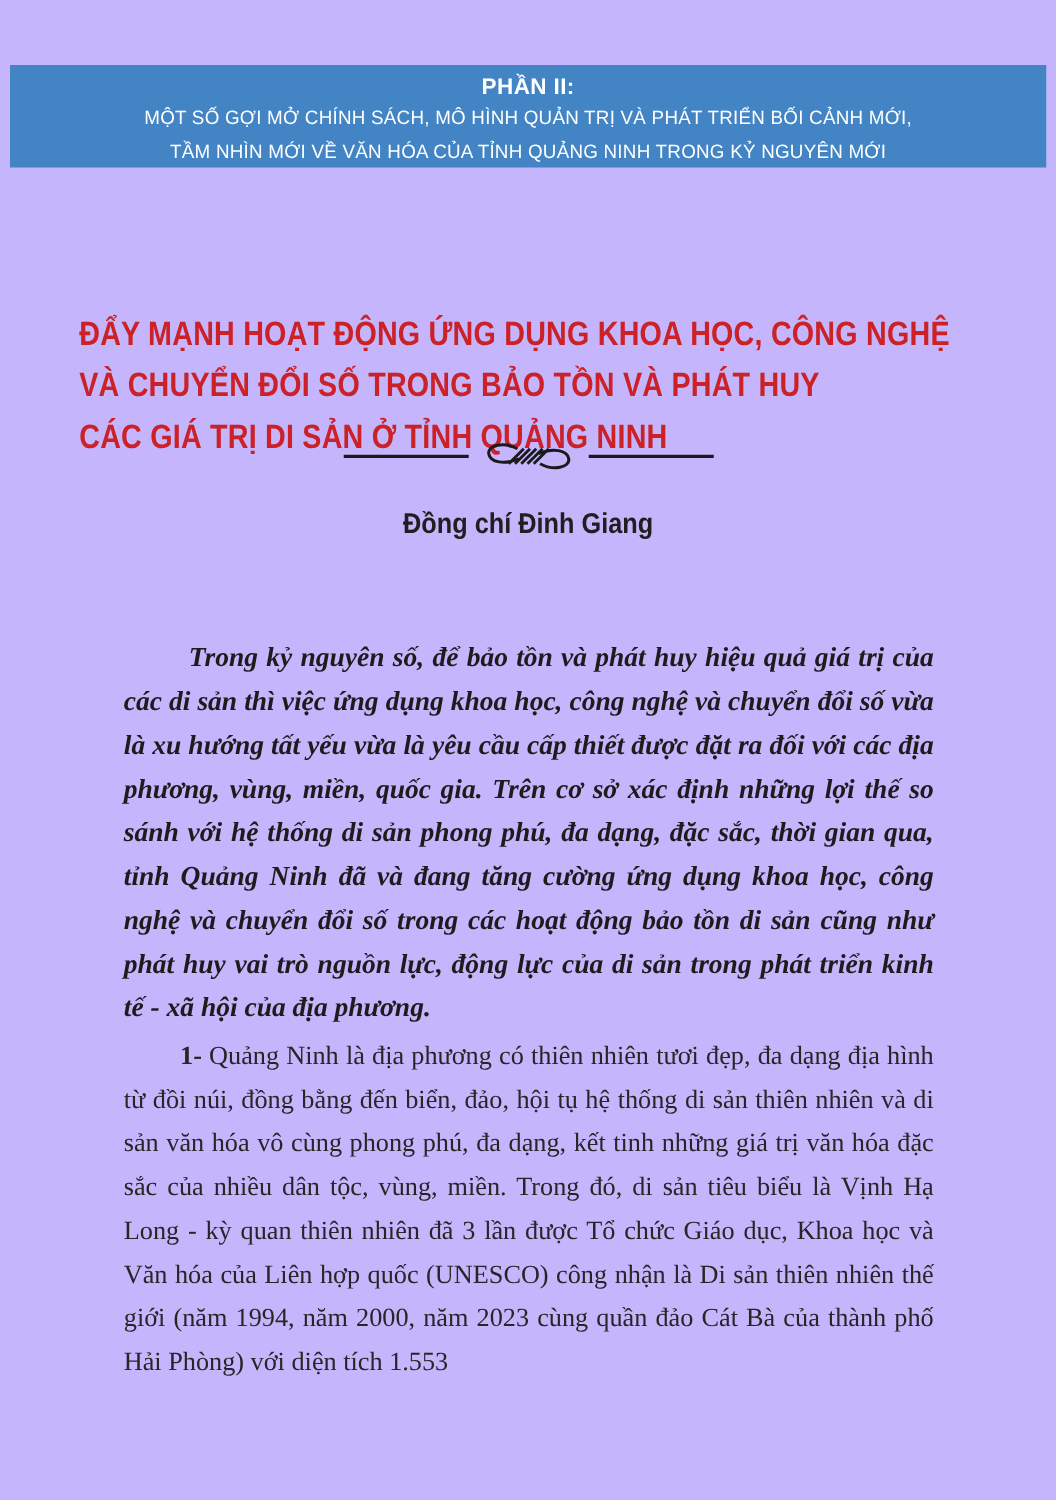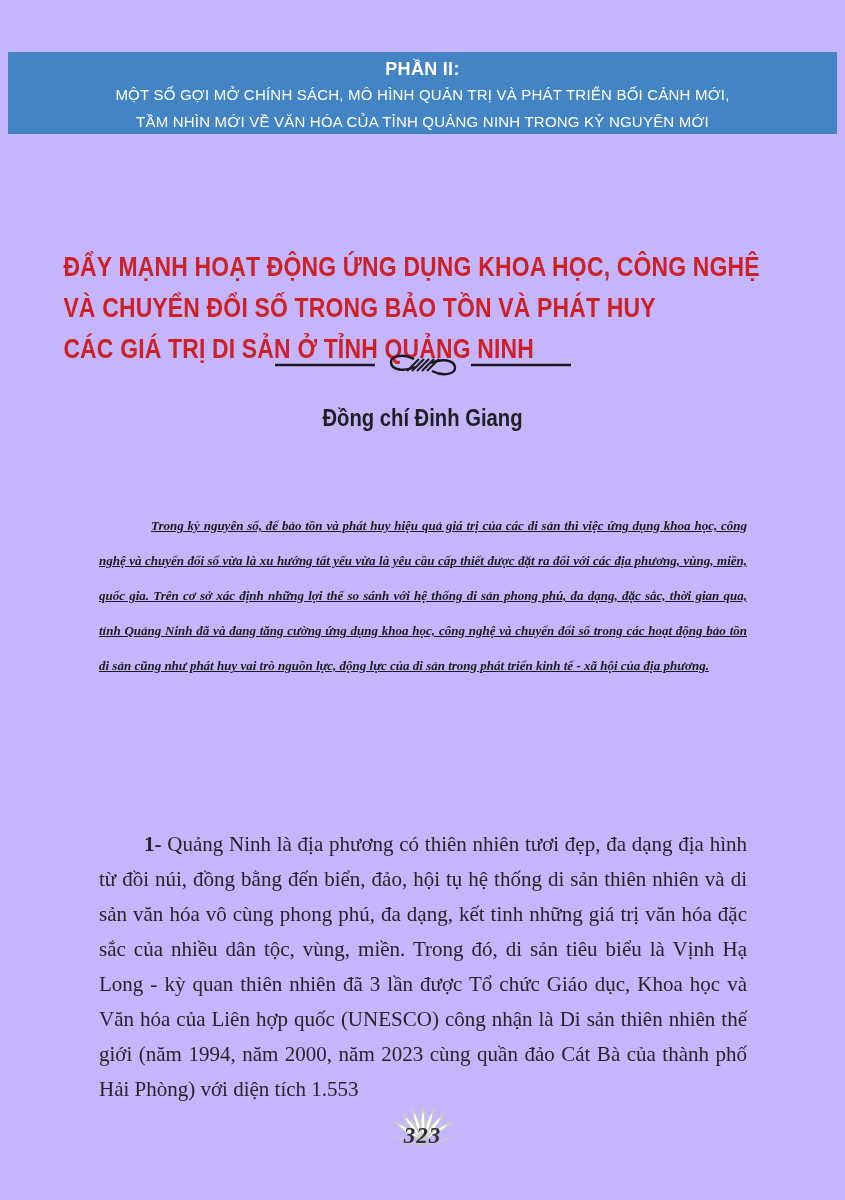--- a/index.html
+++ b/index.html
@@ -81,26 +81,25 @@
     font-size: 21px;
     color: #1f1f1f;
   }
 
   
   .abstract {
     position: absolute;
     top: 508px; left: 99px; width: 648px;
     font-style: italic;
     font-weight: bold;
-    font-size: 13px;
+    font-size: 22px;
     line-height: 35px;
     text-align: justify;
     text-indent: 52px;
     color: #1c1c1c;
-    text-decoration: underline;
   }
 
   
   .body-para {
     position: absolute;
     top: 827px; left: 99px; width: 648px;
     font-size: 21px;
     line-height: 35px;
     text-align: justify;
     text-indent: 45px;
@@ -161,29 +160,14 @@
       </g>
     </svg>
   </div>
 
   <div class="author-name">Đồng chí Đinh Giang</div>
 
   <p class="abstract">Trong kỷ nguyên số, để bảo tồn và phát huy hiệu quả giá trị của các di sản thì việc ứng dụng khoa học, công nghệ và chuyển đổi số vừa là xu hướng tất yếu vừa là yêu cầu cấp thiết được đặt ra đối với các địa phương, vùng, miền, quốc gia. Trên cơ sở xác định những lợi thế so sánh với hệ thống di sản phong phú, đa dạng, đặc sắc, thời gian qua, tỉnh Quảng Ninh đã và đang tăng cường ứng dụng khoa học, công nghệ và chuyển đổi số trong các hoạt động bảo tồn di sản cũng như phát huy vai trò nguồn lực, động lực của di sản trong phát triển kinh tế - xã hội của địa phương.</p>
 
   <p class="body-para"><span class="para-marker">1-</span><span> Quảng Ninh là địa phương có thiên nhiên tươi đẹp, đa dạng địa hình từ đồi núi, đồng bằng đến biển, đảo, hội tụ hệ thống di sản thiên nhiên và di sản văn hóa vô cùng phong phú, đa dạng, kết tinh những giá trị văn hóa đặc sắc của nhiều dân tộc, vùng, miền. Trong đó, di sản tiêu biểu là Vịnh Hạ Long - kỳ quan thiên nhiên đã 3 lần được Tổ chức Giáo dục, Khoa học và Văn hóa của Liên hợp quốc (UNESCO) công nhận là Di sản thiên nhiên thế giới (năm 1994, năm 2000, năm 2023 cùng quần đảo Cát Bà của thành phố Hải Phòng) với diện tích 1.553</span></p>
 
-  <div class="footer">
-    <svg class="lotus" width="66" height="50" viewBox="0 0 66 50">
-      <g stroke="#c9c9c9" stroke-width="1.6" fill="#ffffff">
-        <path d="M33,38 C30,27 30,16 33,5 C36,16 36,27 33,38 Z" transform="rotate(-58 33 38)"></path>
-        <path d="M33,38 C30,27 30,16 33,5 C36,16 36,27 33,38 Z" transform="rotate(58 33 38)"></path>
-        <path d="M33,38 C30,27 30,16 33,5 C36,16 36,27 33,38 Z" transform="rotate(-38 33 38)"></path>
-        <path d="M33,38 C30,27 30,16 33,5 C36,16 36,27 33,38 Z" transform="rotate(38 33 38)"></path>
-        <path d="M33,38 C30,27 30,16 33,5 C36,16 36,27 33,38 Z" transform="rotate(-19 33 38)"></path>
-        <path d="M33,38 C30,27 30,16 33,5 C36,16 36,27 33,38 Z" transform="rotate(19 33 38)"></path>
-        <path d="M33,38 C30,27 30,16 33,5 C36,16 36,27 33,38 Z"></path>
-        <path d="M5,35 Q33,49 61,35" fill="none"></path>
-      </g>
-    </svg>
-    <div class="page-number">323</div>
-  </div>
 
 </div>
 
 </body></html>

